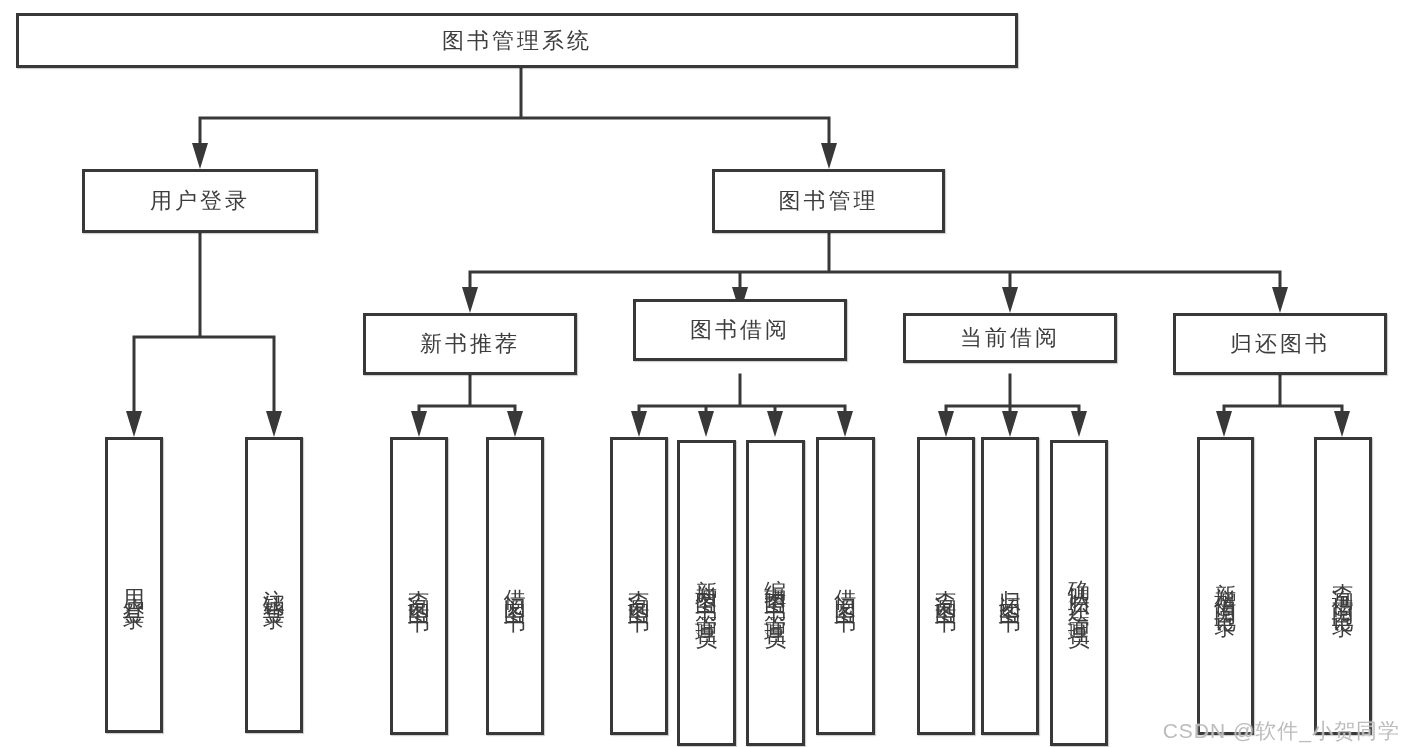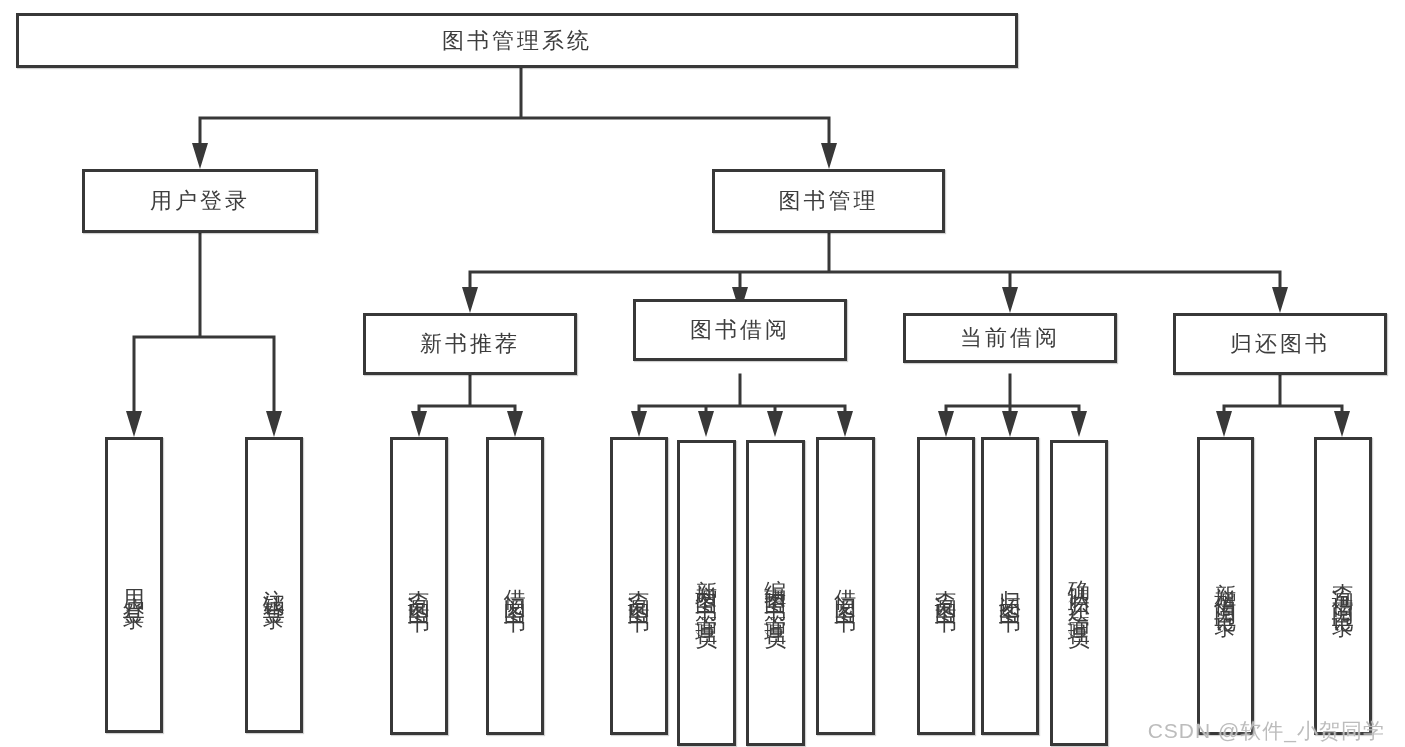--- a/index.html
+++ b/index.html
@@ -39,21 +39,21 @@
     white-space: nowrap;
   }
   .node.v span {
     writing-mode: vertical-rl;
     text-orientation: mixed;
     letter-spacing: 7px;
     white-space: nowrap;
   }
   .watermark {
     position: absolute;
-    right: 20px;
+    right: 5px;
     bottom: 2px;
     font-size: 21px;
     letter-spacing: 1px;
     color: rgba(184,184,184,0.95);
     text-shadow: 0 0 2px rgba(255,255,255,0.9);
     pointer-events: none;
   }
 </style>
 </head>
 <body>

